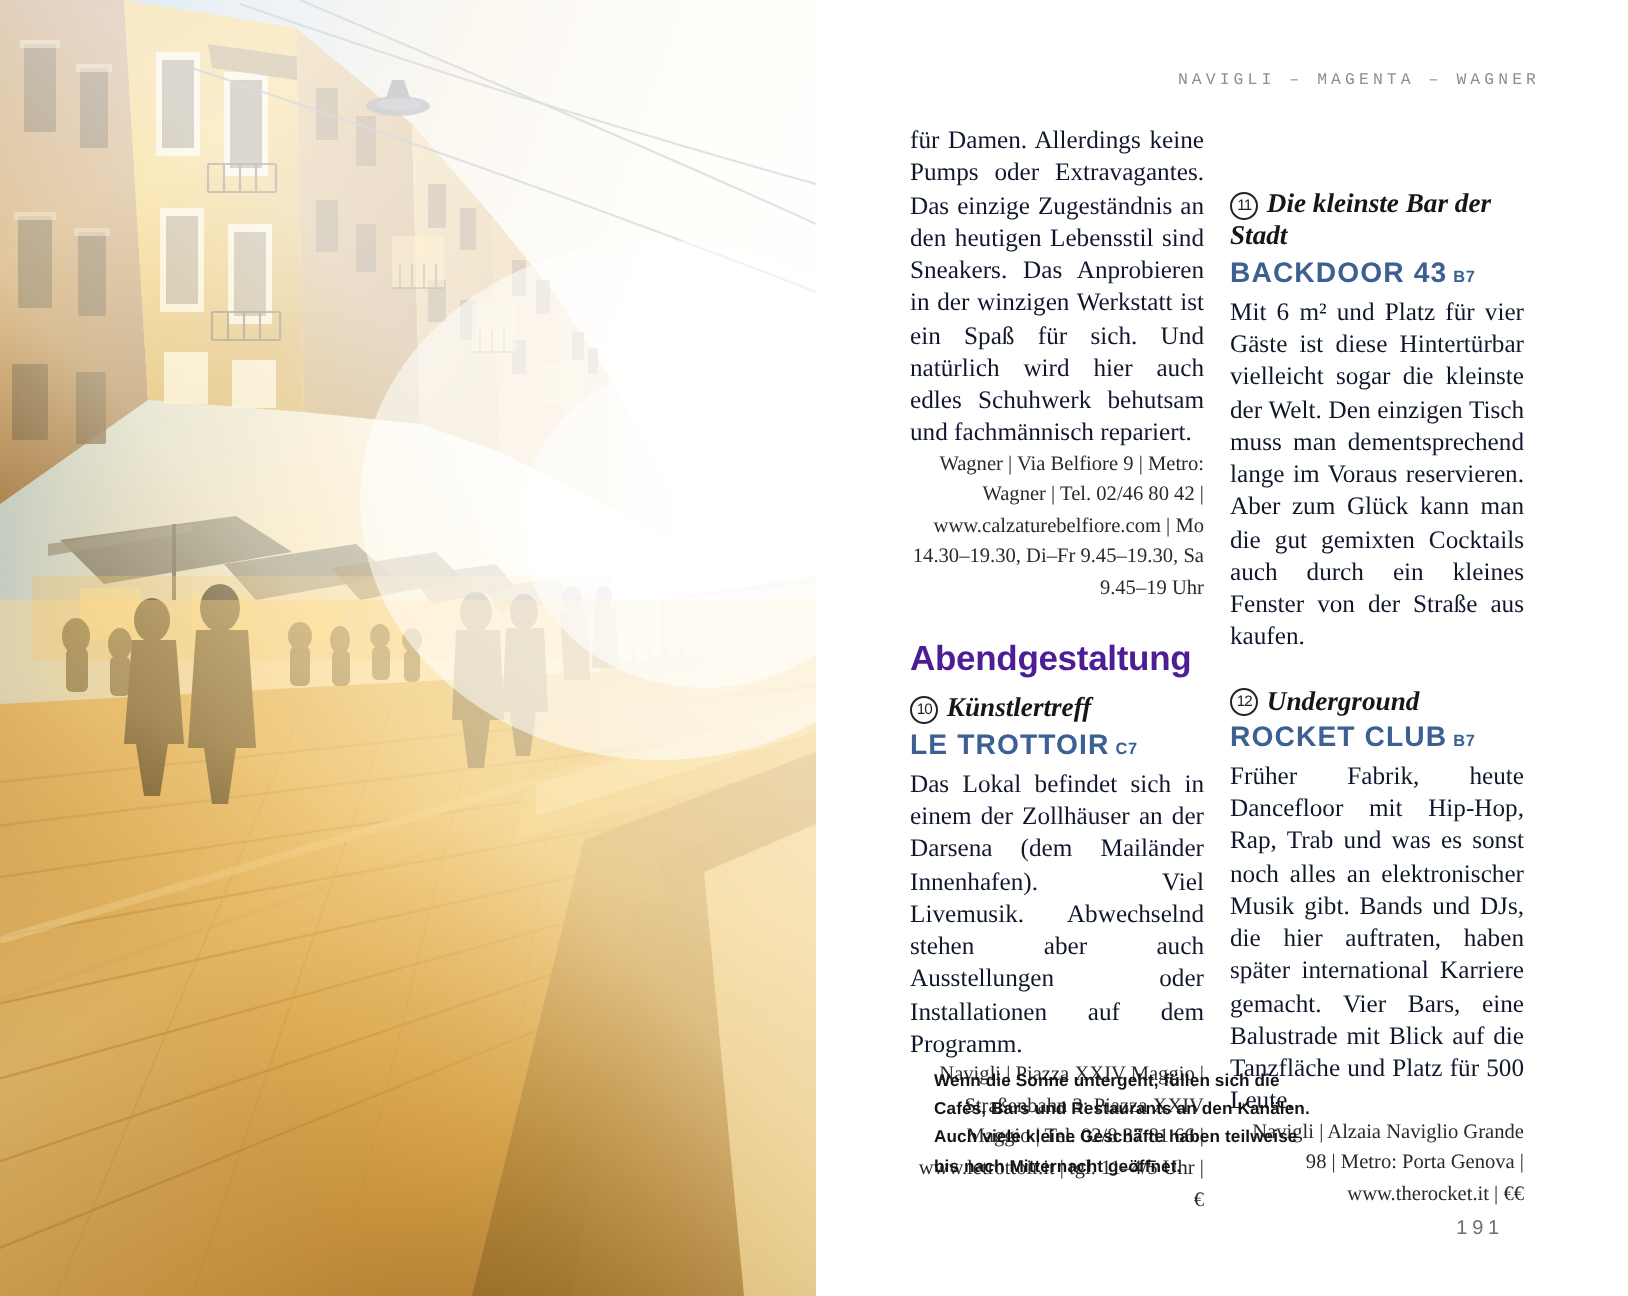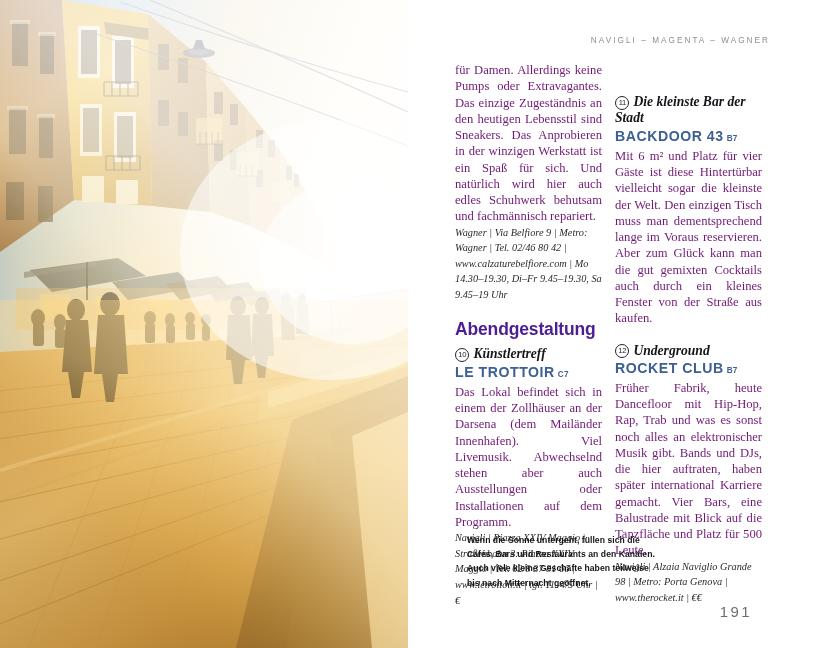--- a/index.html
+++ b/index.html
@@ -20,21 +20,21 @@
   .photo svg{display:block;width:408px;height:648px;}
 
   
   .content{
     position:absolute;left:455px;top:0;width:315px;height:648px;
   }
 
   .running-head{
     position:absolute;left:0;top:36px;width:315px;
     text-align:right;
-    font-family:Liberation Sans, sans-serif;
+    font-family:Liberation Mono, monospace;
     font-size:8.2px;
     letter-spacing:2.05px;
     color:#8e8e90;
     white-space:nowrap;
   }
 
   .cols{
     position:absolute;left:0;top:62px;width:325px;
   }
   .col{
@@ -42,32 +42,31 @@
   }
   .col-left{left:0;}
   .col-right{left:160px;margin-top:32px;}
 
   p.body{
     margin:0;
     font-family:"Liberation Serif", serif;
     font-size:12.6px;
     line-height:16.25px;
     text-align:justify;
-    color:#701a75;
+    color:#0f172a;
     hyphens:manual;
   }
 
   p.meta{
     margin:0;
     font-family:"Liberation Serif", serif;
     font-size:10.3px;
     line-height:15.6px;
     color:#2a2a2c;
-    text-align:left;
-    font-style:italic;
+    text-align:right;
   }
 
   h2.section{
     margin:0;
     font-family:"Liberation Sans", sans-serif;
     font-weight:bold;
     font-size:17.5px;
     line-height:22px;
     letter-spacing:-0.15px;
     color:#4c1d95;
@@ -122,21 +121,21 @@
     font-weight:bold;
     font-size:8.6px;
     line-height:14.2px;
     color:#151518;
     letter-spacing:0.05px;
   }
 
   .folio{
     position:absolute;right:18px;bottom:28px;
     font-family:"Liberation Sans", sans-serif;
-    font-size:15px;
+    font-size:10px;
     letter-spacing:2.4px;
     color:#6e6e72;
   }
   .sp-16{height:16px;}
   .sp-6{height:6px;}
 </style>
 </head>
 <body>
 
 <div class="page">

